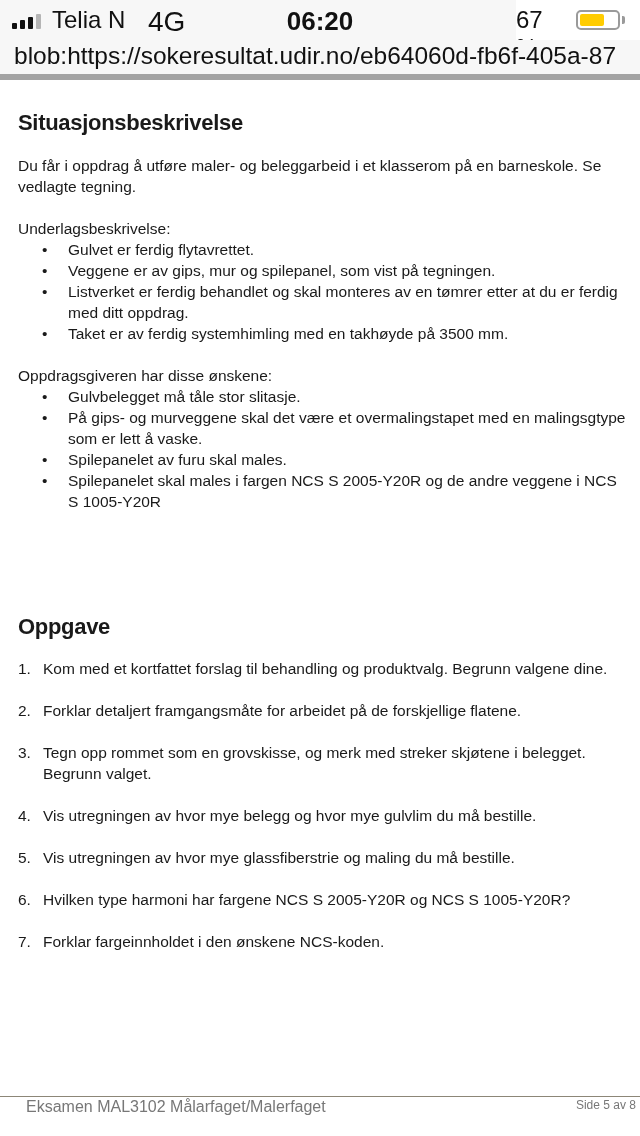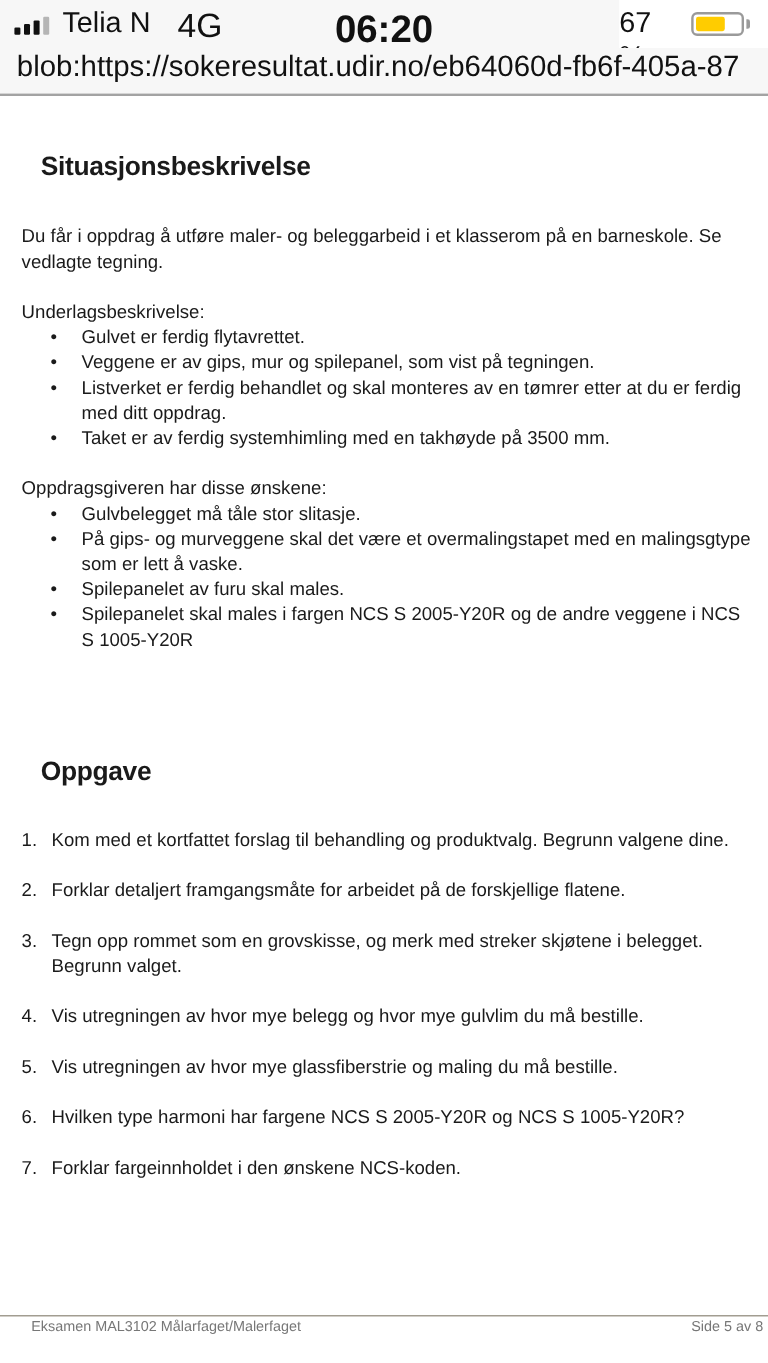--- a/index.html
+++ b/index.html
@@ -3,38 +3,38 @@
 <meta charset="utf-8">
 <style>
   html, body { margin:0; padding:0; }
   body { width:640px; height:1136px; background:#ffffff; position:relative; overflow:hidden; font-family:"Liberation Sans", sans-serif; color:#1a1a1a; }
   .statusbar { position:absolute; left:0; top:0; width:516px; height:40px; background:#f7f7f7; }
   .sig { position:absolute; left:12px; top:14px; display:flex; align-items:flex-end; gap:3px; }
   .sig span { display:block; width:5px; background:#111; border-radius:1px; }
   .sig span.off { background:#b5b5b5; }
   .carrier { position:absolute; left:52px; top:6px; font-size:24px; color:#111; }
   .net { position:absolute; left:148px; top:6px; font-size:28px; color:#111; }
-  .time { position:absolute; left:0; width:640px; top:6px; text-align:center; font-size:32px; font-weight:bold; color:#111; }
+  .time { position:absolute; left:0; width:640px; top:6px; text-align:center; font-size:26px; font-weight:bold; color:#111; }
   .batt-pct { position:absolute; left:516px; top:6px; font-size:24px; color:#111; }
   .batt { position:absolute; left:576px; top:10px; width:44px; height:20px; border:2px solid #9a9a9a; border-radius:5px; box-sizing:border-box; }
   .batt-fill { position:absolute; left:2px; top:2px; height:12px; background:#ffcc00; border-radius:2px; }
   .batt-nub { position:absolute; left:622px; top:16px; width:3px; height:8px; background:#9a9a9a; border-radius:0 2px 2px 0; }
-  .urlbar { position:absolute; left:0; top:40px; width:640px; height:40px; background:#f7f7f7; border-bottom:2px solid #a3a3a3; box-sizing:border-box; overflow:hidden; }
+  .urlbar { position:absolute; left:0; top:40px; width:640px; height:40px; background:#f7f7f7; border-bottom:6px solid #a3a3a3; box-sizing:border-box; overflow:hidden; }
   .url { position:absolute; left:14px; top:2px; font-size:24.5px; color:#111; white-space:nowrap; }
   .doc { position:absolute; left:18px; top:108px; width:612px; font-size:15.5px; line-height:21px; }
-  h1 { font-size:22px; font-weight:bold; margin:16px; line-height:30px; letter-spacing:-0.3px; }
+  h1 { font-size:22px; font-weight:bold; margin:0; line-height:30px; letter-spacing:-0.3px; }
   p { margin:0; }
   ul { margin:0; padding:0; list-style:none; }
   ul li { position:relative; padding-left:50px; }
   ul li::before { content:"•"; position:absolute; left:24px; top:0; }
   ol { margin:0; padding:0; list-style:none; }
   ol li { position:relative; padding-left:25px; margin-bottom:21px; }
   ol li .num { position:absolute; left:0; top:0; }
   .footer-line { position:absolute; left:0; top:1096px; width:640px; height:1px; background:#8c8677; }
-  .footer-left { position:absolute; left:26px; top:1098px; font-size:12px; color:#777; }
+  .footer-left { position:absolute; left:26px; top:1098px; font-size:16px; color:#777; }
   .footer-right { position:absolute; right:4px; top:1098px; font-size:12px; color:#777; }
 </style>
 </head>
 <body>
 
 <div class="statusbar">
   <div class="sig">
     <span style="height:6px"></span>
     <span style="height:9px"></span>
     <span style="height:12px"></span>

